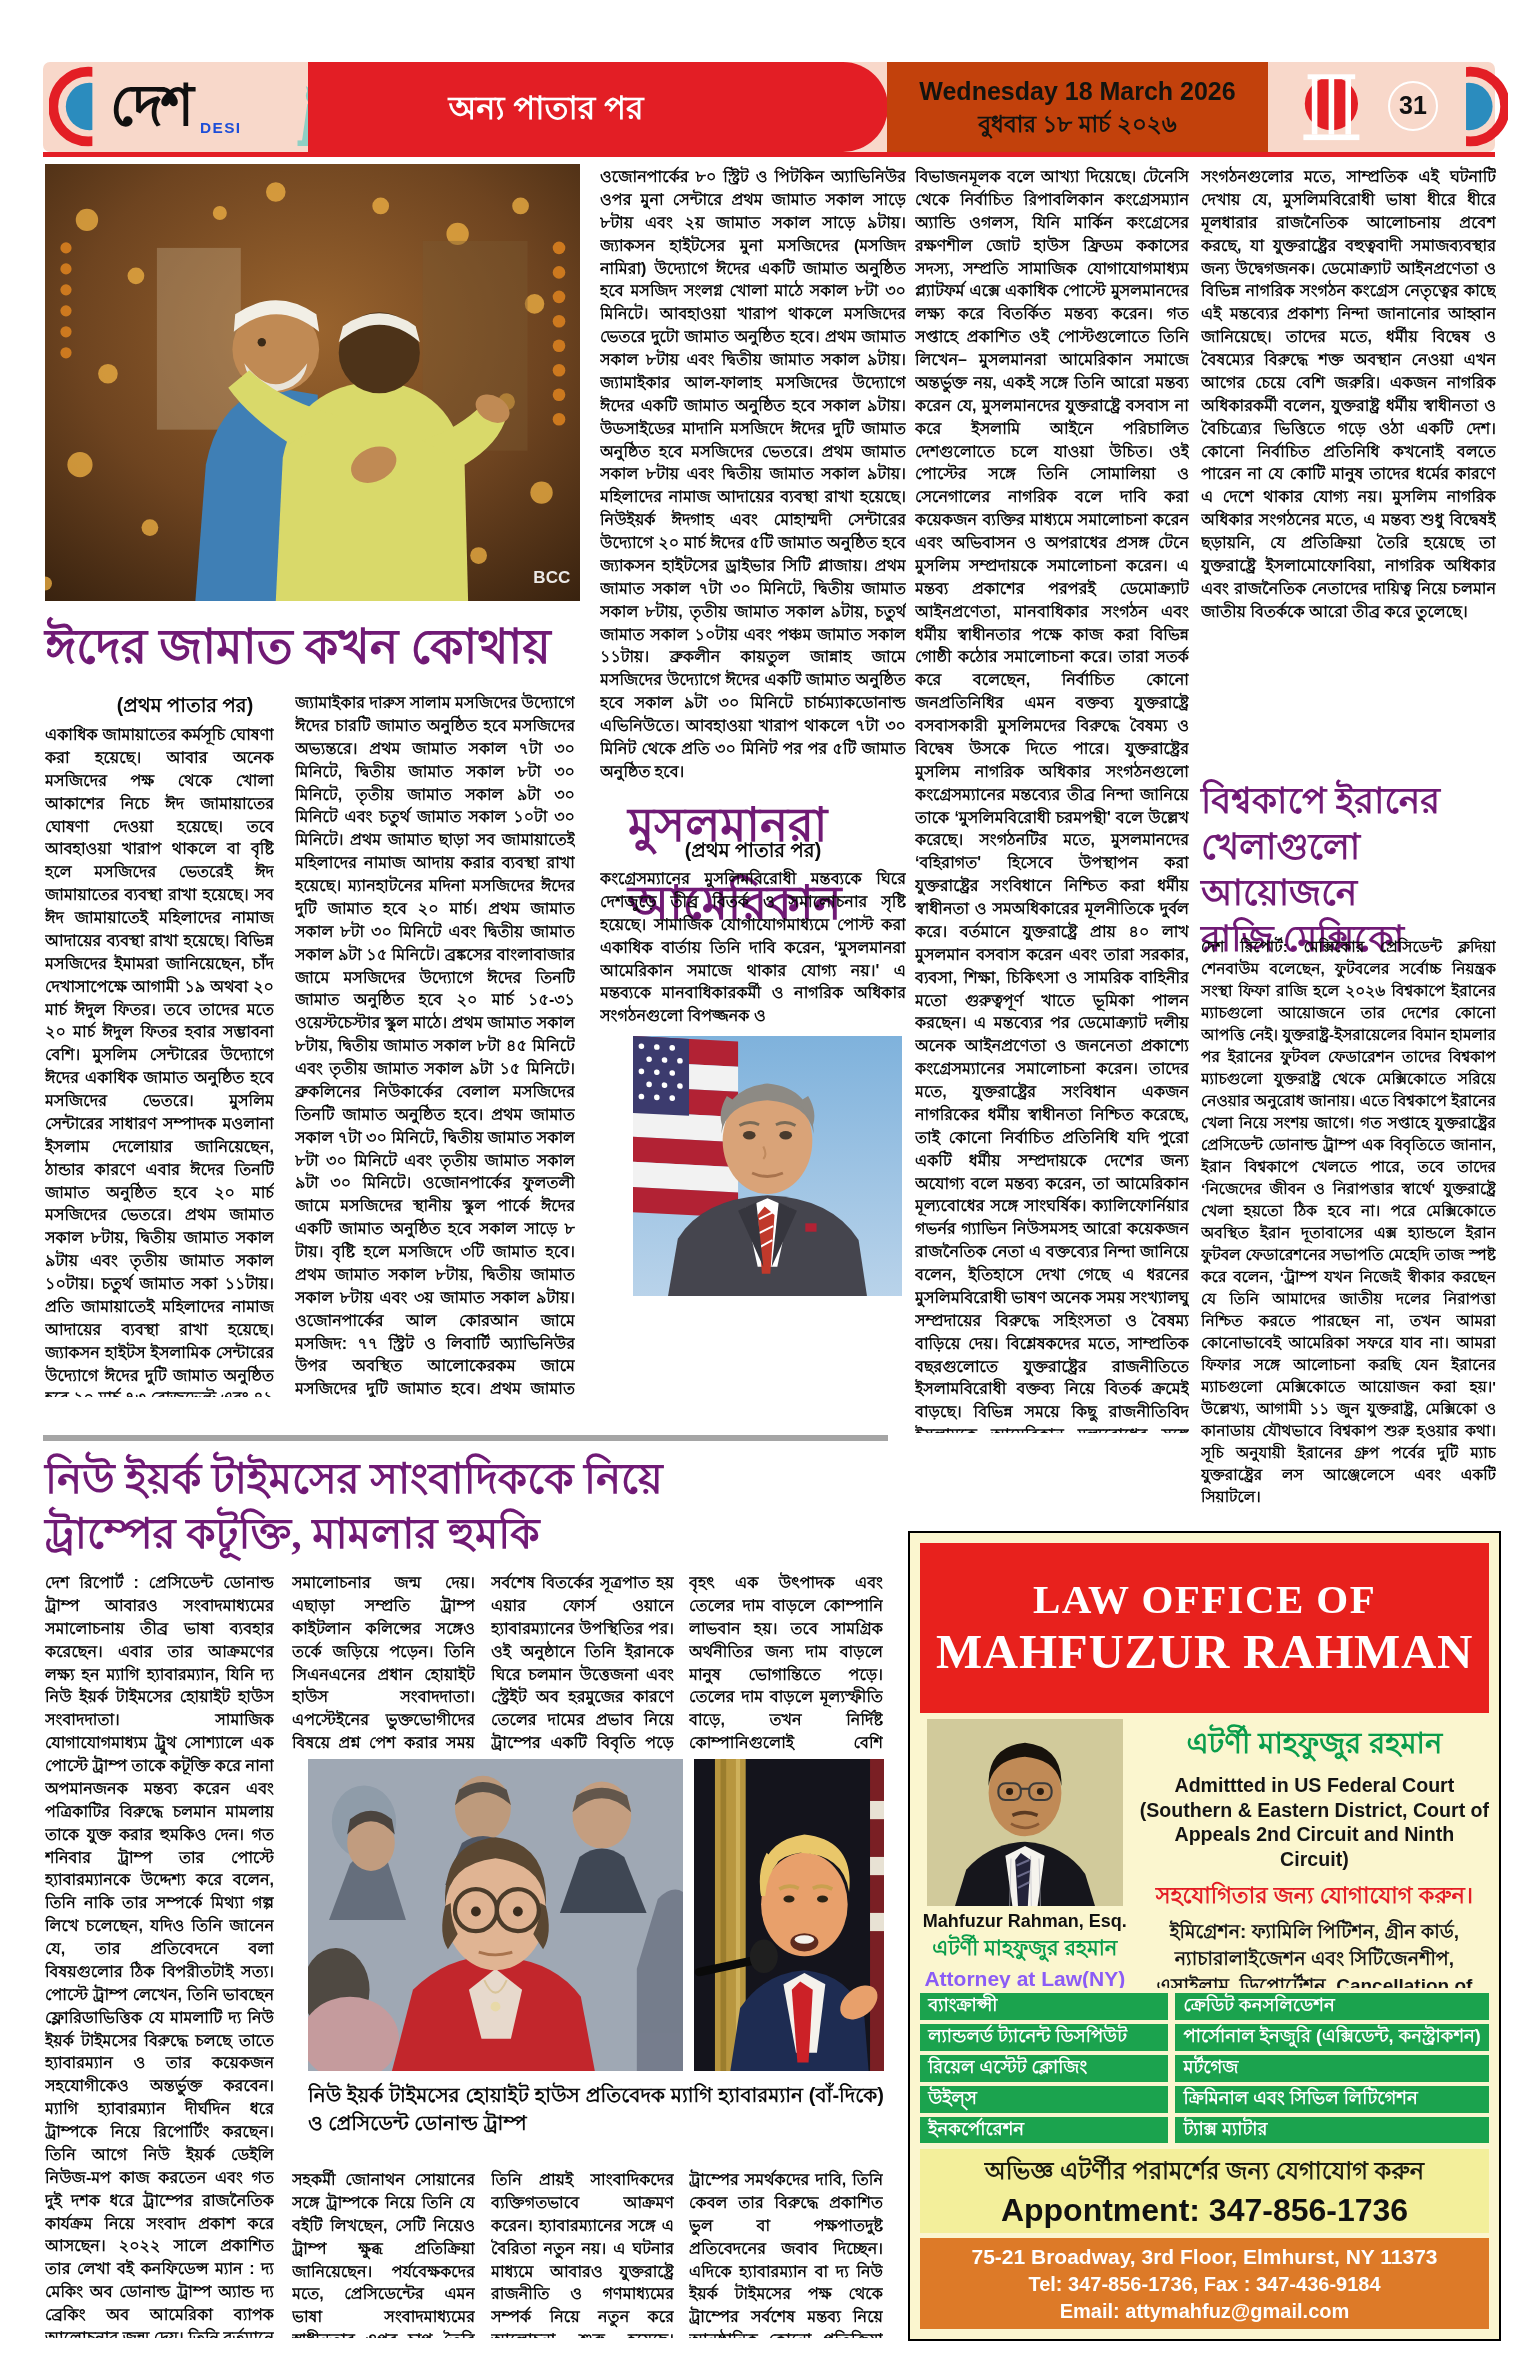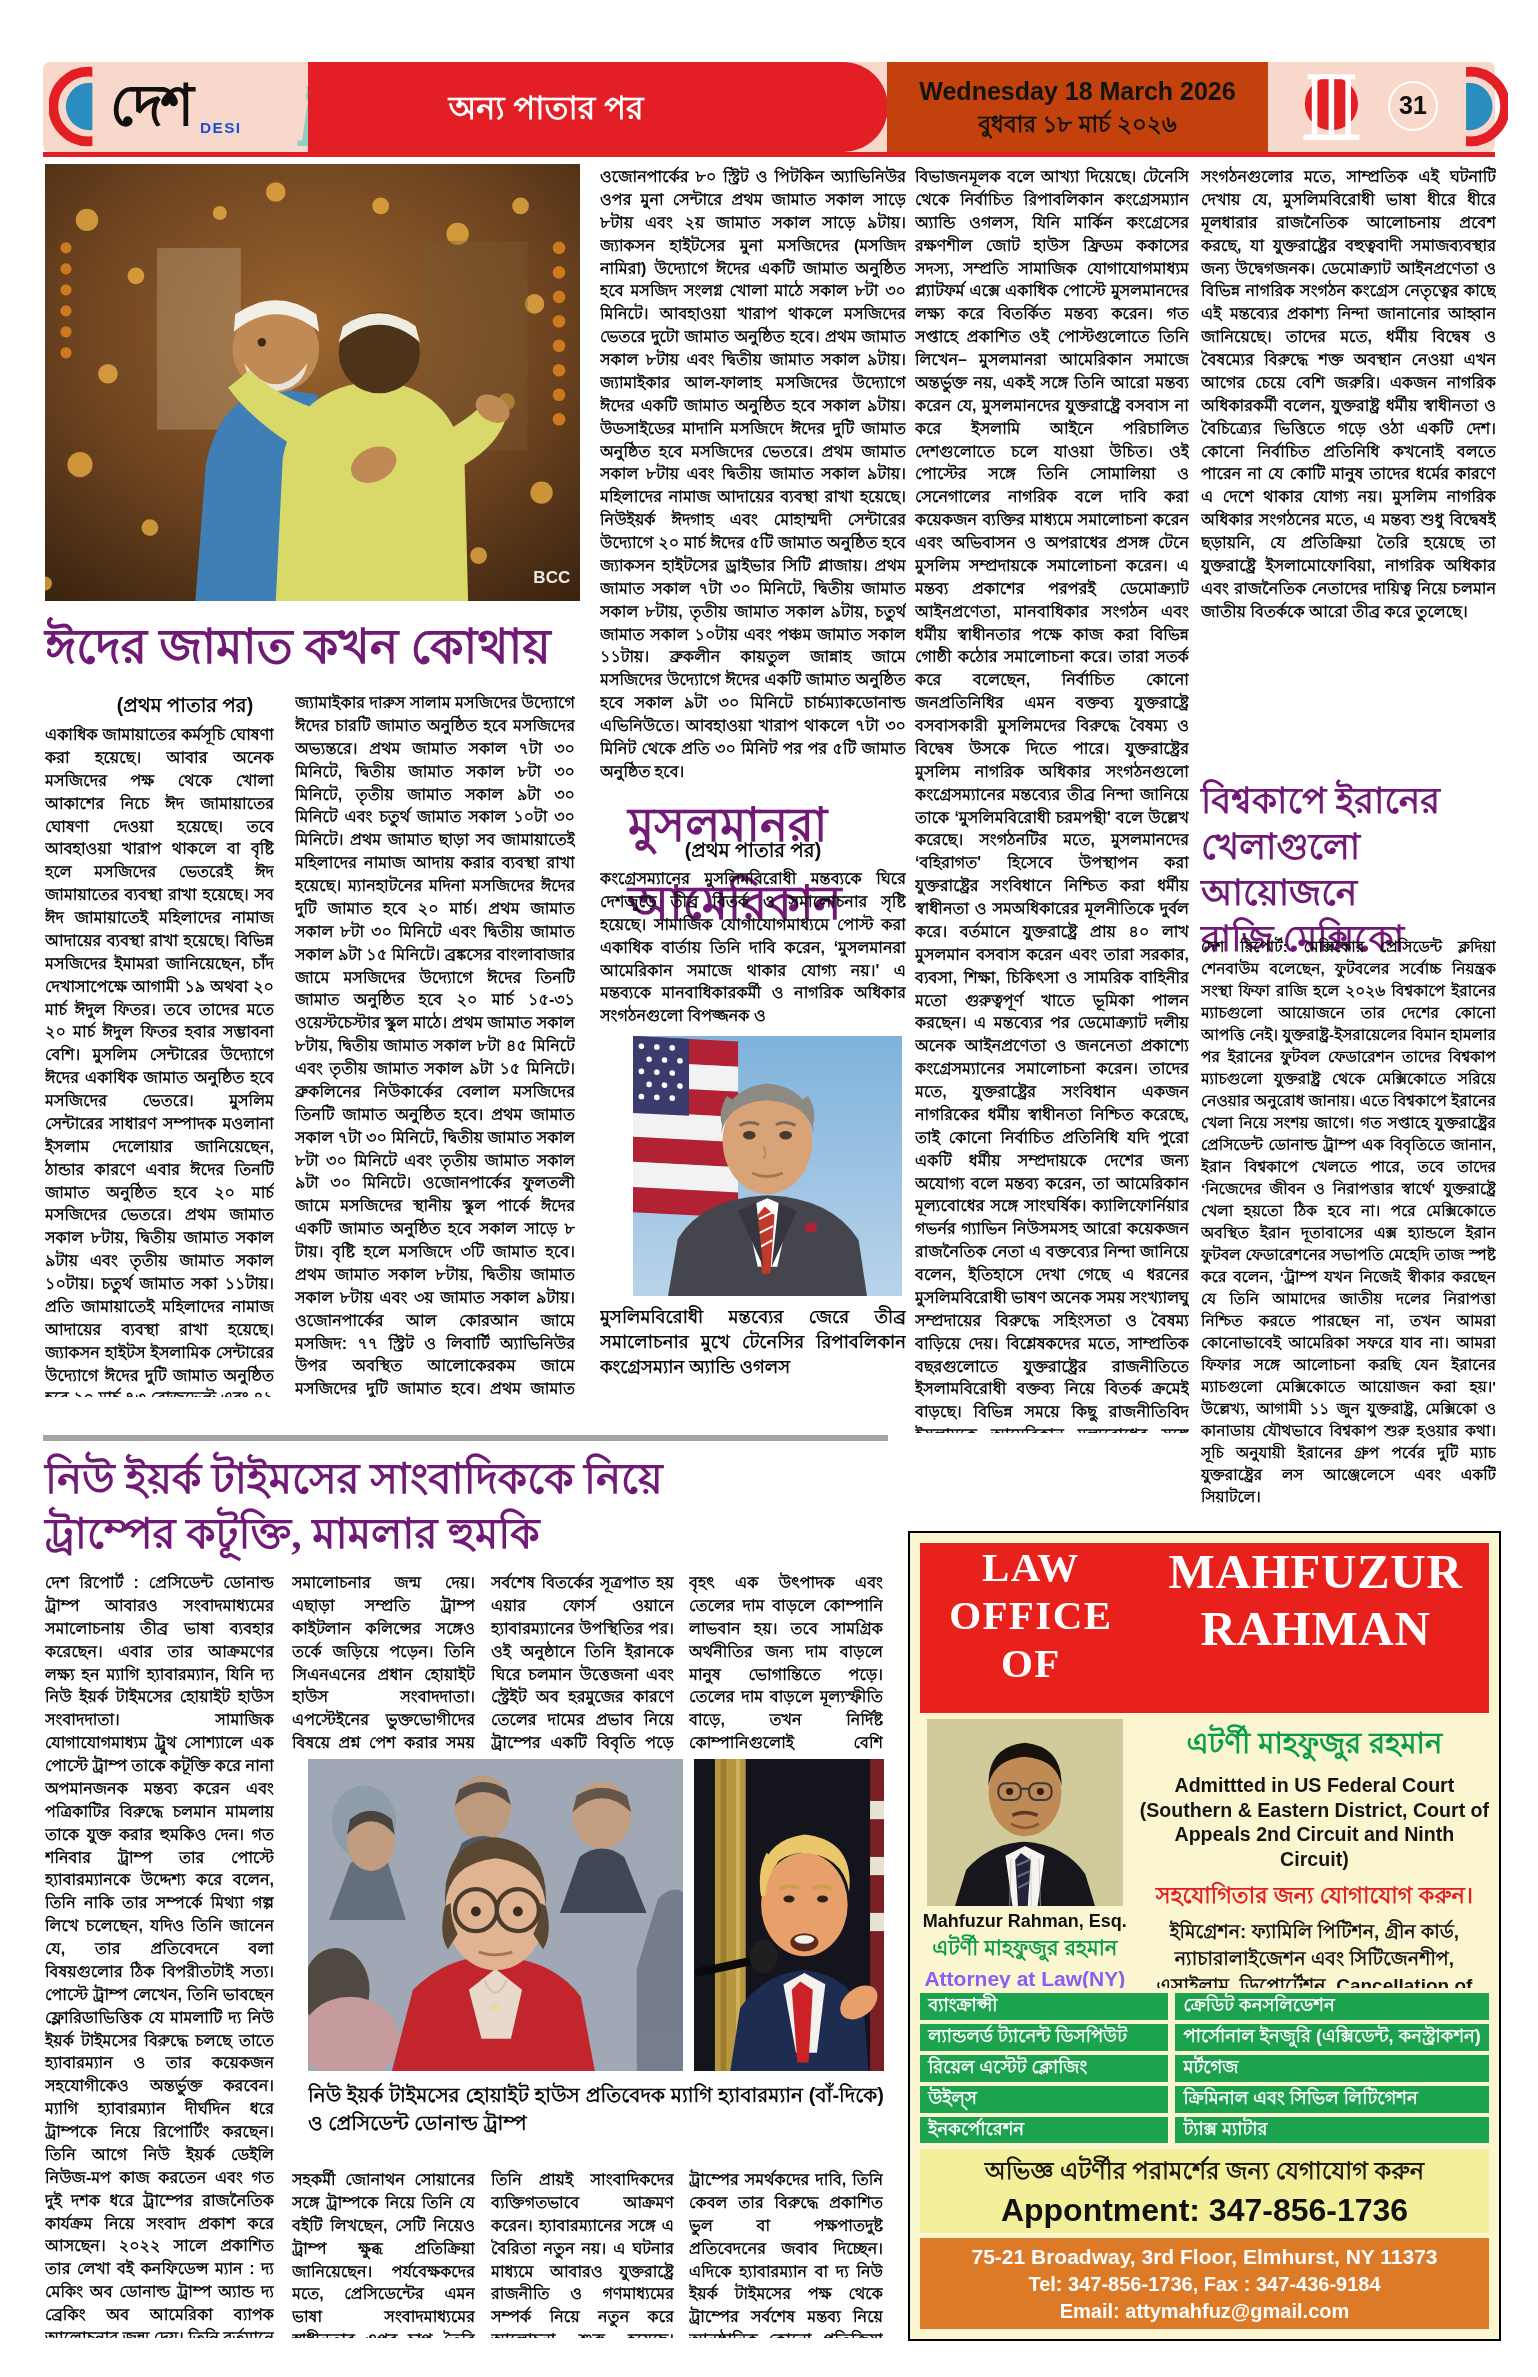--- a/index.html
+++ b/index.html
@@ -27,21 +27,21 @@
   .caption{position:absolute;text-align:justify;font-size:18px;font-weight:800;line-height:1.4;overflow:hidden;}
   
   .photo{position:absolute;overflow:hidden;}
   .photo svg{display:block;width:100%;height:100%;}
   #bcc{position:absolute;right:9.8px;bottom:12.6px;color:#fff;font-size:17px;font-weight:800;opacity:.9;}
   
   #divider{left:43px;top:1435px;width:845px;height:5.6px;background:#a5a5a5;}
   
   #ad{left:908px;top:1531px;width:593px;height:810px;border:2.8px solid #000;background:#fbf6cf;box-sizing:border-box;
       padding:9.8px;display:flex;flex-direction:column;gap:5.6px;}
-  #ad-banner{background:#e8211d;height:200px;display:flex;flex-direction:row;justify-content:center;text-align:center;
+  #ad-banner{background:#e8211d;height:200px;display:flex;flex-direction:column;justify-content:center;text-align:center;
              font-family:"Liberation Serif","DejaVu Serif",serif;color:#fff;font-weight:800;}
   #ad-banner .l1{font-size:41px;letter-spacing:1.4px;}
   #ad-banner .l2{font-size:49px;letter-spacing:0.7px;}
   #ad-mid{display:flex;gap:9.8px;height:316px;overflow:hidden;}
   #ad-left{width:210px;text-align:center;}
   #ad-photo{width:196px;height:187px;margin:0 auto;}
   #ad-photo svg{display:block;width:100%;height:100%;}
   .adname-en{font-size:18px;font-weight:800;color:#111;margin-top:5.6px;}
   .adname-bn{font-size:21px;font-weight:800;color:#0a9d4b;}
   .adtitle{font-size:21px;font-weight:800;color:#8b5cf6;}
@@ -240,21 +240,20 @@
       <path d="M128,130 Q120,110 134,86 L150,96 Q134,108 128,130 Z" fill="#8d8a84"></path>
       <path d="M256,130 Q264,110 250,86 L234,96 Q250,108 256,130 Z" fill="#8d8a84"></path>
       <ellipse cx="166" cy="142" rx="9" ry="6" fill="#4a3b2d"></ellipse>
       <ellipse cx="218" cy="142" rx="9" ry="6" fill="#4a3b2d"></ellipse>
       <path d="M152,128 Q166,120 180,127" stroke="#7a6a55" stroke-width="4" fill="none"></path>
       <path d="M204,127 Q218,120 232,128" stroke="#7a6a55" stroke-width="4" fill="none"></path>
       <path d="M170,196 Q192,206 214,196" stroke="#a8734d" stroke-width="4" fill="none"></path>
       <path d="M186,158 Q192,170 186,176" stroke="#c08a5e" stroke-width="3" fill="none"></path>
     </svg>
   </div>
-  <div class="caption" style="left:600px;top:1305px;width:306px;height:92px">মুসলিমবিরোধী মন্তব্যের জেরে তীব্র সমালোচনার মুখে টেনেসির রিপাবলিকান কংগ্রেসম্যান অ্যান্ডি ওগলস</div>
 
   <div class="col" style="left:915px;top:166px;width:274px;height:1267px">বিভাজনমূলক বলে আখ্যা দিয়েছে। টেনেসি থেকে নির্বাচিত রিপাবলিকান কংগ্রেসম্যান অ্যান্ডি ওগলস, যিনি মার্কিন কংগ্রেসের রক্ষণশীল জোট হাউস ফ্রিডম ককাসের সদস্য, সম্প্রতি সামাজিক যোগাযোগমাধ্যম প্ল্যাটফর্ম এক্সে একাধিক পোস্টে মুসলমানদের লক্ষ্য করে বিতর্কিত মন্তব্য করেন। গত সপ্তাহে প্রকাশিত ওই পোস্টগুলোতে তিনি লিখেন– মুসলমানরা আমেরিকান সমাজে অন্তর্ভুক্ত নয়, একই সঙ্গে তিনি আরো মন্তব্য করেন যে, মুসলমানদের যুক্তরাষ্ট্রে বসবাস না করে ইসলামি আইনে পরিচালিত দেশগুলোতে চলে যাওয়া উচিত। ওই পোস্টের সঙ্গে তিনি সোমালিয়া ও সেনেগালের নাগরিক বলে দাবি করা কয়েকজন ব্যক্তির মাধ্যমে সমালোচনা করেন এবং অভিবাসন ও অপরাধের প্রসঙ্গ টেনে মুসলিম সম্প্রদায়কে সমালোচনা করেন। এ মন্তব্য প্রকাশের পরপরই ডেমোক্র্যাট আইনপ্রণেতা, মানবাধিকার সংগঠন এবং ধর্মীয় স্বাধীনতার পক্ষে কাজ করা বিভিন্ন গোষ্ঠী কঠোর সমালোচনা করে। তারা সতর্ক করে বলেছেন, নির্বাচিত কোনো জনপ্রতিনিধির এমন বক্তব্য যুক্তরাষ্ট্রে বসবাসকারী মুসলিমদের বিরুদ্ধে বৈষম্য ও বিদ্বেষ উসকে দিতে পারে। যুক্তরাষ্ট্রের মুসলিম নাগরিক অধিকার সংগঠনগুলো কংগ্রেসম্যানের মন্তব্যের তীব্র নিন্দা জানিয়ে তাকে ‘মুসলিমবিরোধী চরমপন্থী' বলে উল্লেখ করেছে। সংগঠনটির মতে, মুসলমানদের ‘বহিরাগত' হিসেবে উপস্থাপন করা যুক্তরাষ্ট্রের সংবিধানে নিশ্চিত করা ধর্মীয় স্বাধীনতা ও সমঅধিকারের মূলনীতিকে দুর্বল করে। বর্তমানে যুক্তরাষ্ট্রে প্রায় ৪০ লাখ মুসলমান বসবাস করেন এবং তারা সরকার, ব্যবসা, শিক্ষা, চিকিৎসা ও সামরিক বাহিনীর মতো গুরুত্বপূর্ণ খাতে ভূমিকা পালন করছেন। এ মন্তব্যের পর ডেমোক্র্যাট দলীয় অনেক আইনপ্রণেতা ও জননেতা প্রকাশ্যে কংগ্রেসম্যানের সমালোচনা করেন। তাদের মতে, যুক্তরাষ্ট্রের সংবিধান একজন নাগরিকের ধর্মীয় স্বাধীনতা নিশ্চিত করেছে, তাই কোনো নির্বাচিত প্রতিনিধি যদি পুরো একটি ধর্মীয় সম্প্রদায়কে দেশের জন্য অযোগ্য বলে মন্তব্য করেন, তা আমেরিকান মূল্যবোধের সঙ্গে সাংঘর্ষিক। ক্যালিফোর্নিয়ার গভর্নর গ্যাভিন নিউসমসহ আরো কয়েকজন রাজনৈতিক নেতা এ বক্তব্যের নিন্দা জানিয়ে বলেন, ইতিহাসে দেখা গেছে এ ধরনের মুসলিমবিরোধী ভাষণ অনেক সময় সংখ্যালঘু সম্প্রদায়ের বিরুদ্ধে সহিংসতা ও বৈষম্য বাড়িয়ে দেয়। বিশ্লেষকদের মতে, সাম্প্রতিক বছরগুলোতে যুক্তরাষ্ট্রের রাজনীতিতে ইসলামবিরোধী বক্তব্য নিয়ে বিতর্ক ক্রমেই বাড়ছে। বিভিন্ন সময়ে কিছু রাজনীতিবিদ ইসলামকে আমেরিকান মূল্যবোধের সঙ্গে অসামঞ্জস্যপূর্ণ বলে আখ্যা দিয়েছেন বা মুসলিম সম্প্রদায়কে চরমপন্থার সঙ্গে একাকার করে দেখানোর চেষ্টা করেছেন। পর্যবেক্ষকদের মতে, আন্তর্জাতিক অঙ্গনে মুসলিম সংখ্যাগরিষ্ঠ দেশগুলোকে ঘিরে উত্তেজনা বাড়লে অনেক সময় রাজনৈতিক বক্তব্যেও ধর্মীয় বা সাংস্কৃতিক বিষয়গুলোকে নিরাপত্তা ইস্যুর সঙ্গে যুক্ত করে দেখা হয়। মানবাধিকার</div>
   <div class="col" style="left:1201px;top:166px;width:295px;height:596px">সংগঠনগুলোর মতে, সাম্প্রতিক এই ঘটনাটি দেখায় যে, মুসলিমবিরোধী ভাষা ধীরে ধীরে মূলধারার রাজনৈতিক আলোচনায় প্রবেশ করছে, যা যুক্তরাষ্ট্রের বহুত্ববাদী সমাজব্যবস্থার জন্য উদ্বেগজনক। ডেমোক্র্যাট আইনপ্রণেতা ও বিভিন্ন নাগরিক সংগঠন কংগ্রেস নেতৃত্বের কাছে এই মন্তব্যের প্রকাশ্য নিন্দা জানানোর আহ্বান জানিয়েছে। তাদের মতে, ধর্মীয় বিদ্বেষ ও বৈষম্যের বিরুদ্ধে শক্ত অবস্থান নেওয়া এখন আগের চেয়ে বেশি জরুরি। একজন নাগরিক অধিকারকর্মী বলেন, যুক্তরাষ্ট্র ধর্মীয় স্বাধীনতা ও বৈচিত্র্যের ভিত্তিতে গড়ে ওঠা একটি দেশ। কোনো নির্বাচিত প্রতিনিধি কখনোই বলতে পারেন না যে কোটি মানুষ তাদের ধর্মের কারণে এ দেশে থাকার যোগ্য নয়। মুসলিম নাগরিক অধিকার সংগঠনের মতে, এ মন্তব্য শুধু বিদ্বেষই ছড়ায়নি, যে প্রতিক্রিয়া তৈরি হয়েছে তা যুক্তরাষ্ট্রে ইসলামোফোবিয়া, নাগরিক অধিকার এবং রাজনৈতিক নেতাদের দায়িত্ব নিয়ে চলমান জাতীয় বিতর্ককে আরো তীব্র করে তুলেছে।</div>
 
   <div class="headline" style="left:1201px;top:778px;width:295px;font-size:36px;line-height:1.28">
     <div>বিশ্বকাপে ইরানের</div>
     <div>খেলাগুলো আয়োজনে</div>
     <div>রাজি মেক্সিকো</div>
   </div>
   <div class="col" style="left:1201px;top:936px;width:295px;height:576px;font-size:15.4px">দেশ রিপোর্ট: মেক্সিকোর প্রেসিডেন্ট ক্লদিয়া শেনবাউম বলেছেন, ফুটবলের সর্বোচ্চ নিয়ন্ত্রক সংস্থা ফিফা রাজি হলে ২০২৬ বিশ্বকাপে ইরানের ম্যাচগুলো আয়োজনে তার দেশের কোনো আপত্তি নেই। যুক্তরাষ্ট্র-ইসরায়েলের বিমান হামলার পর ইরানের ফুটবল ফেডারেশন তাদের বিশ্বকাপ ম্যাচগুলো যুক্তরাষ্ট্র থেকে মেক্সিকোতে সরিয়ে নেওয়ার অনুরোধ জানায়। এতে বিশ্বকাপে ইরানের খেলা নিয়ে সংশয় জাগে। গত সপ্তাহে যুক্তরাষ্ট্রের প্রেসিডেন্ট ডোনাল্ড ট্রাম্প এক বিবৃতিতে জানান, ইরান বিশ্বকাপে খেলতে পারে, তবে তাদের ‘নিজেদের জীবন ও নিরাপত্তার স্বার্থে' যুক্তরাষ্ট্রে খেলা হয়তো ঠিক হবে না। পরে মেক্সিকোতে অবস্থিত ইরান দূতাবাসের এক্স হ্যান্ডলে ইরান ফুটবল ফেডারেশনের সভাপতি মেহেদি তাজ স্পষ্ট করে বলেন, ‘ট্রাম্প যখন নিজেই স্বীকার করছেন যে তিনি আমাদের জাতীয় দলের নিরাপত্তা নিশ্চিত করতে পারছেন না, তখন আমরা কোনোভাবেই আমেরিকা সফরে যাব না। আমরা ফিফার সঙ্গে আলোচনা করছি যেন ইরানের ম্যাচগুলো মেক্সিকোতে আয়োজন করা হয়।' উল্লেখ্য, আগামী ১১ জুন যুক্তরাষ্ট্র, মেক্সিকো ও কানাডায় যৌথভাবে বিশ্বকাপ শুরু হওয়ার কথা। সূচি অনুযায়ী ইরানের গ্রুপ পর্বের দুটি ম্যাচ যুক্তরাষ্ট্রের লস আঞ্জেলেসে এবং একটি সিয়াটলে।</div>

